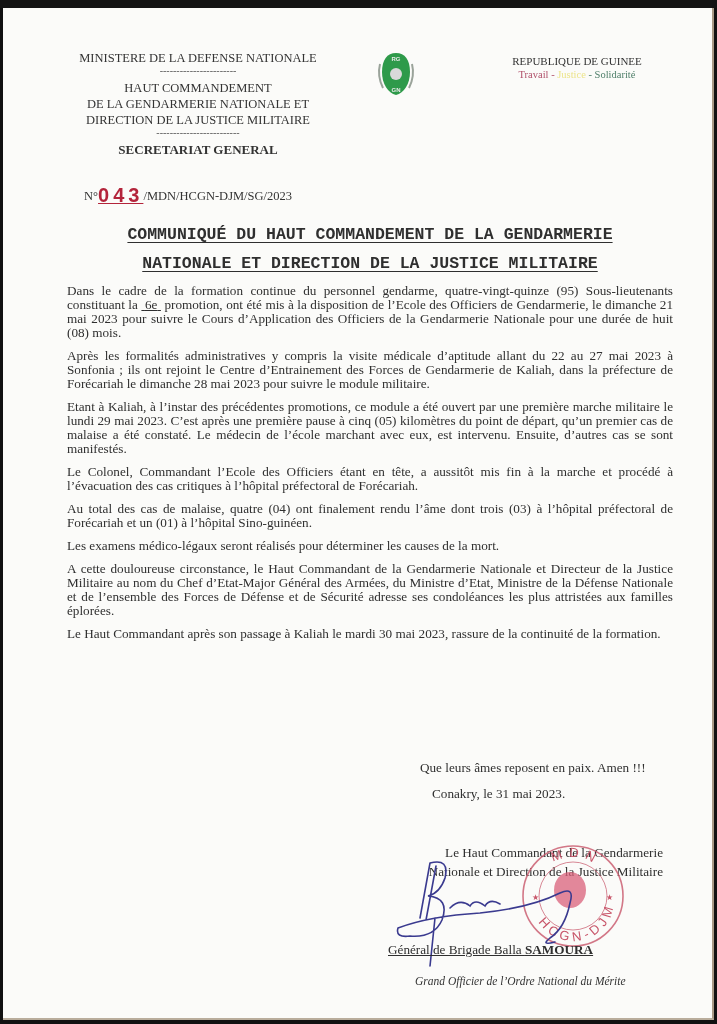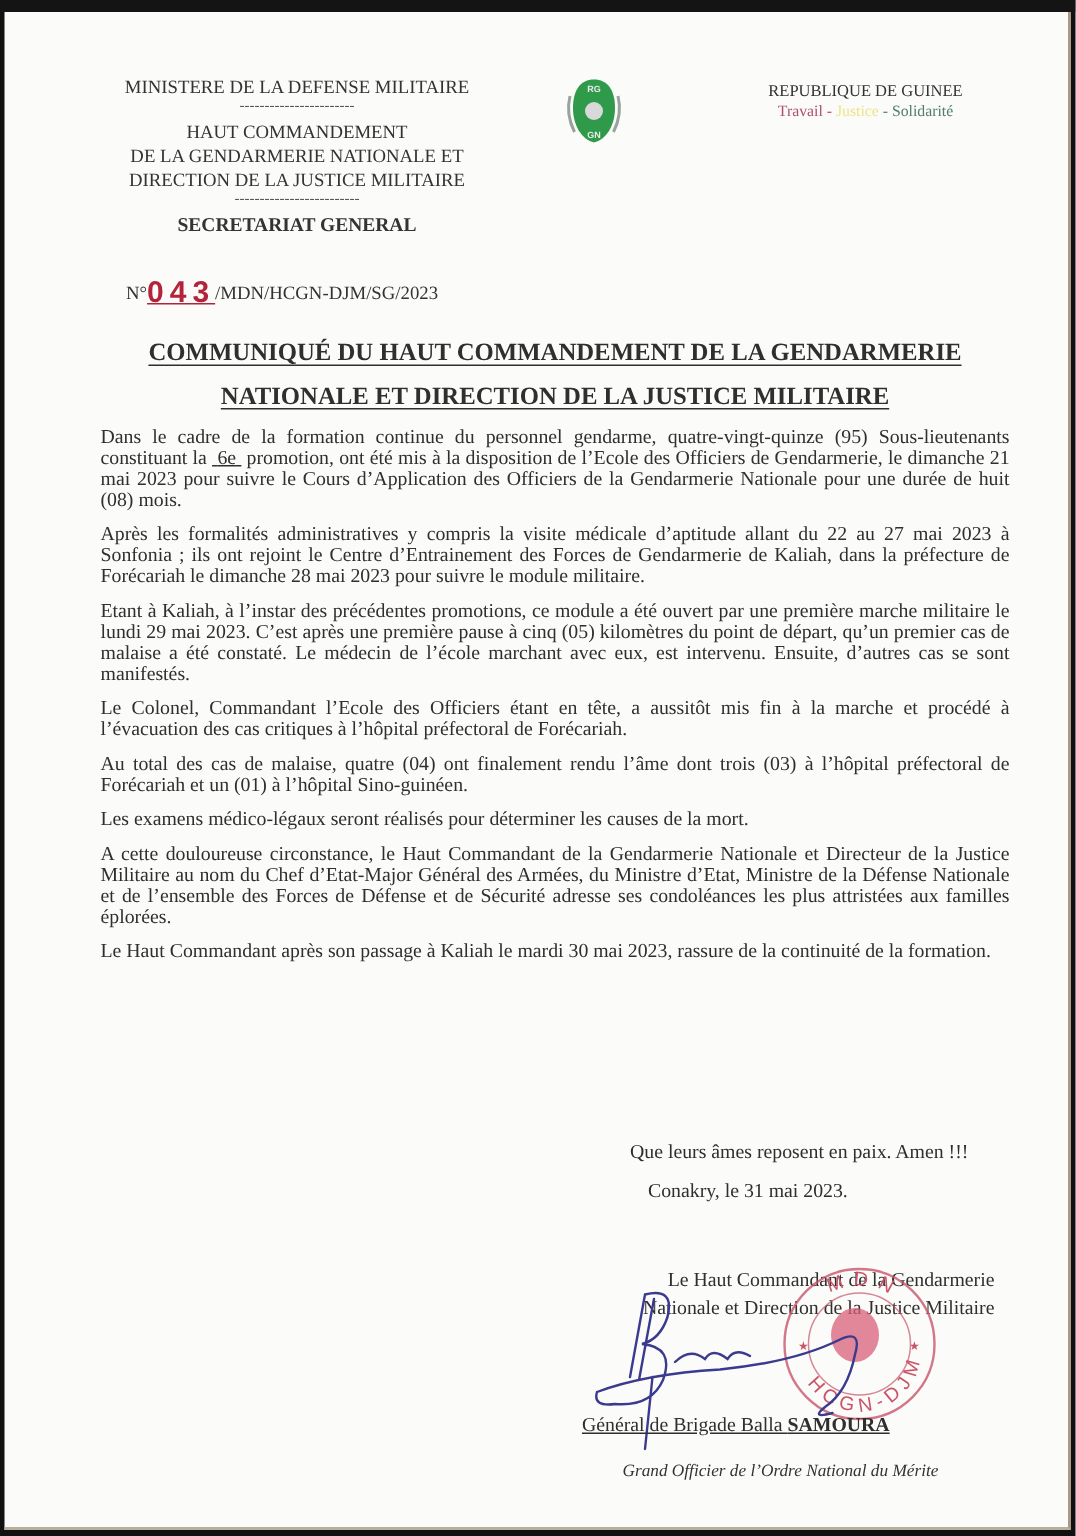--- a/index.html
+++ b/index.html
@@ -15,21 +15,21 @@
   .ref { position:absolute; left:84px; top:184px; font-size:12.5px; color:#333; white-space:nowrap; }
   .ref .num { color:#b3243b; font-family:"Liberation Sans", sans-serif; font-weight:bold; font-size:20px;
               letter-spacing:4px; text-decoration:underline; text-decoration-thickness:1px; vertical-align:-2px; }
   .emblem { position:absolute; left:375px; top:50px; width:42px; height:48px; }
   .right-header { position:absolute; left:482px; top:55px; width:190px; text-align:center; }
   .right-header .rep { font-size:11px; color:#333; }
   .right-header .motto { font-size:10.5px; margin-top:2px; }
   .m1 { color:#b0506a; } .m2 { color:#ece48a; } .m3 { color:#4f7f6a; }
   .title { position:absolute; left:60px; top:220px; width:620px; text-align:center;
            font-weight:bold; font-size:16.5px; line-height:29px; color:#2f2f2f; }
-  .title span { text-decoration:underline; text-decoration-thickness:1px; text-underline-offset:3px; display:block; }
+  .title span { text-decoration:underline; text-decoration-thickness:1px; text-underline-offset:3px; display:block;font-family:Liberation Mono, monospace; }
   .body { position:absolute; left:67px; top:284px; width:606px; font-size:13.2px; line-height:14px;
           text-align:justify; color:#2f2f2f; }
   .body p { margin:0 0 9px 0; }
   .body .u { text-decoration:underline; }
   .closing { position:absolute; left:420px; top:760px; font-size:13.2px; color:#2f2f2f; white-space:nowrap; }
   .date { position:absolute; left:432px; top:786px; font-size:13.2px; color:#2f2f2f; white-space:nowrap; }
   .sig-title { position:absolute; left:373px; top:843px; width:290px; text-align:right; font-size:13.2px;
                line-height:19px; color:#2f2f2f; }
   .stamp { position:absolute; left:514px; top:842px; width:118px; height:108px; }
   .signature { position:absolute; left:390px; top:858px; width:230px; height:110px; }
@@ -39,21 +39,21 @@
   .honor { position:absolute; left:389px; top:975px; font-size:11.5px; font-style:italic; color:#333; white-space:nowrap;margin-left:26px; }
 </style>
 </head>
 <body>
 
 <div class="topbar"></div>
 
 <div class="page"></div>
 
 <div class="left-header">
-  <div>MINISTERE DE LA DEFENSE MILITAIRE</div>
+  <div>MINISTERE DE LA DEFENSE NATIONALE</div>
   <div class="sep">-----------------------</div>
   <div style="margin-top:4px">HAUT COMMANDEMENT</div>
   <div>DE LA GENDARMERIE NATIONALE ET</div>
   <div>DIRECTION DE LA JUSTICE MILITAIRE</div>
   <div class="sep">-------------------------</div>
   <div class="sg">SECRETARIAT GENERAL</div>
 </div>
 
 <div class="ref">
   <span>N°</span><span class="num">043</span><span>/MDN/HCGN-DJM/SG/2023</span>

